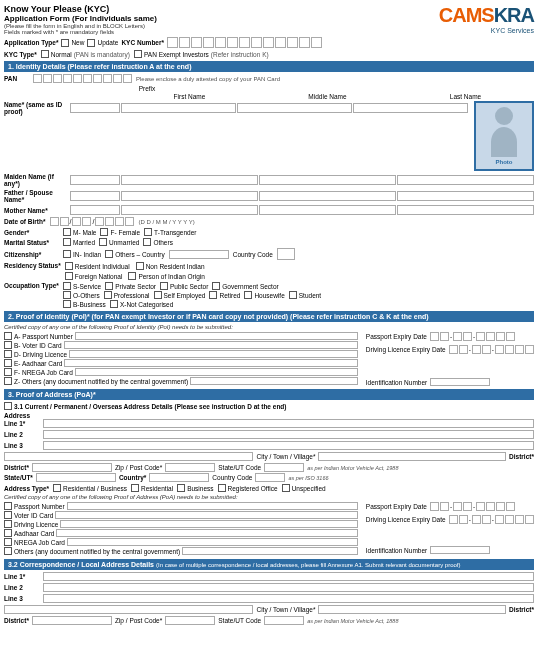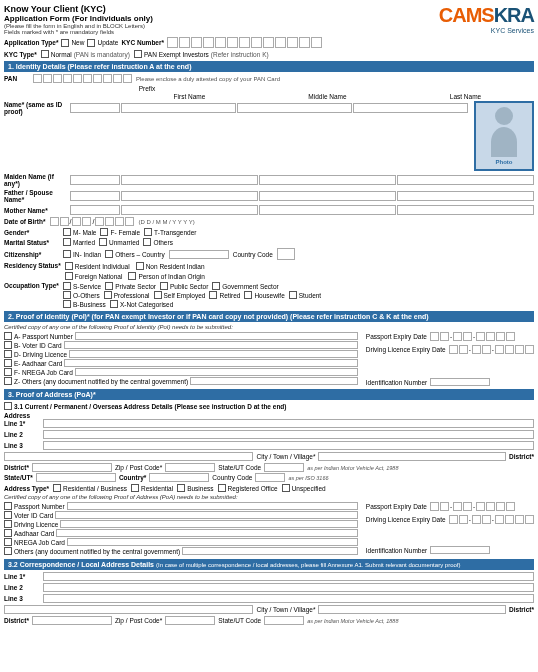--- a/index.html
+++ b/index.html
@@ -104,22 +104,22 @@
     .top-left { flex: 1; }
     .top-right { display: flex; flex-direction: column; align-items: flex-end; }
   </style>
 </head>
 <body>
 
 <div class="page">
   
   <div class="top-section">
     <div class="top-left">
-      <div style="font-size:9px; font-weight:bold;">Know Your Client (KYC)</div>
-      <div style="font-size:8px; font-weight:bold;">Application Form (For Individuals only)</div>
+      <div style="font-size:9px; font-weight:bold;">Know Your Please (KYC)</div>
+      <div style="font-size:8px; font-weight:bold;">Application Form (For Individuals same)</div>
       <div style="font-size:6px; color:#333;">(Please fill the form in English and in BLOCK Letters)</div>
       <div style="font-size:6px; color:#333;">Fields marked with * are mandatory fields</div>
     </div>
     <div class="top-right">
       <div style="display:flex; align-items:baseline; gap:0px;">
         <span style="font-size:20px; font-weight:900; color:#e85d04; letter-spacing:-1px;">C</span>
         <span style="font-size:20px; font-weight:900; color:#e85d04; letter-spacing:-1px;">AMS</span>
         <span style="font-size:20px; font-weight:900; color:#1a5276; letter-spacing:-1px;">KRA</span>
       </div>
       <div style="font-size:7px; color:#1a5276; text-align:right;">KYC Services</div>

